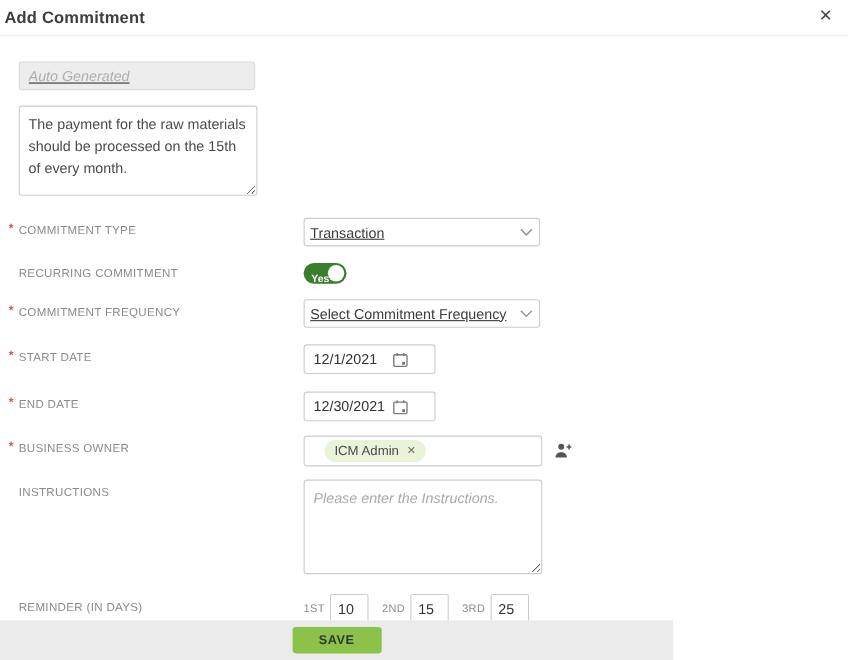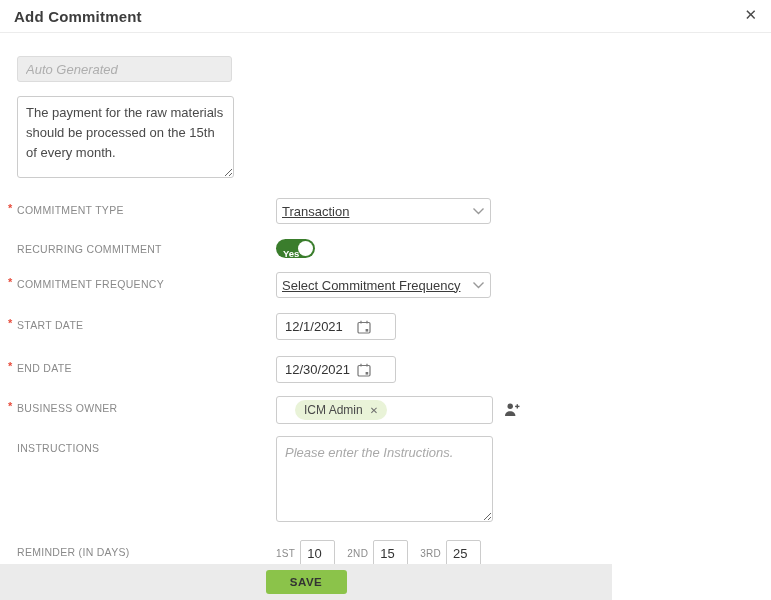--- a/index.html
+++ b/index.html
@@ -11,21 +11,21 @@
     position: relative;
     overflow: hidden;
   }
   .dialog { width: 771px; height: 600px; position: relative; background:#fff; }
 
   
   .header {
     height: 33px;
     display: flex;
     align-items: center;
-    padding: 0 14px;
+    padding: 0 4px;
     border-bottom: 1px solid #ececec;
     position: relative;
   }
   .header .title {
     font-size: 15px;
     font-weight: 700;
     color: #3d3d3d;
     letter-spacing: 0.2px;
   }
   .close-btn {
@@ -66,20 +66,21 @@
   .tbox {
     border: 1px solid #ccc;
     border-radius: 3px;
     height: 26px;
     font-size: 13px;
     color: #333;
     padding: 0 8px;
     font-family: "Liberation Sans", sans-serif;
     outline: none;
     background: #fff;
+    text-decoration: underline;
   }
   .w-full { width: 215px; }
   .code-input {
     background: #ededed;
     border-color: #dcdcdc;
   }
   .code-input::placeholder { color: #aeaeae; font-style: italic; }
 
   textarea.tarea {
     border: 1px solid #ccc;

